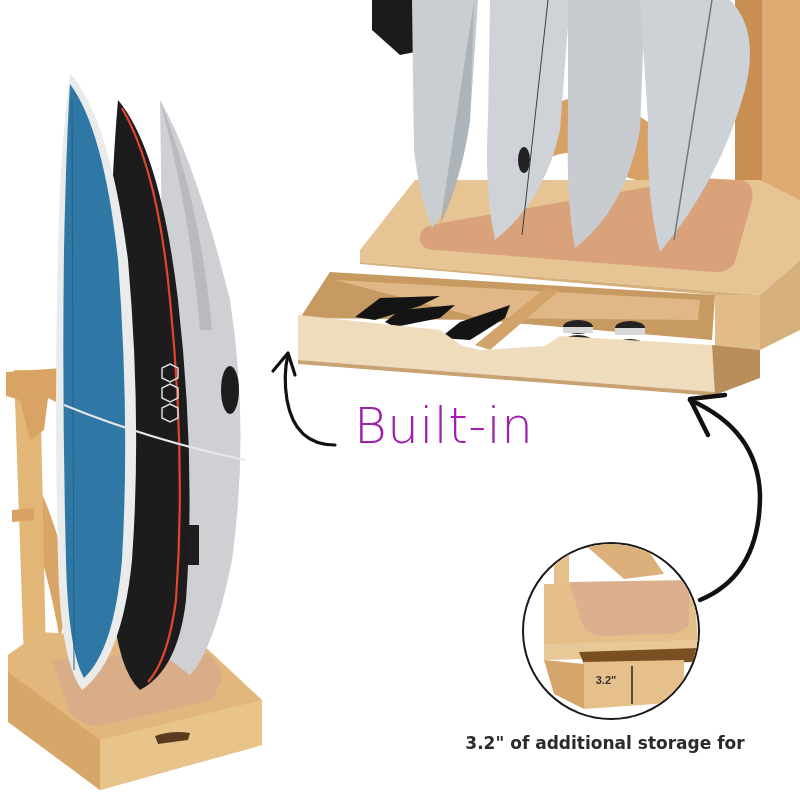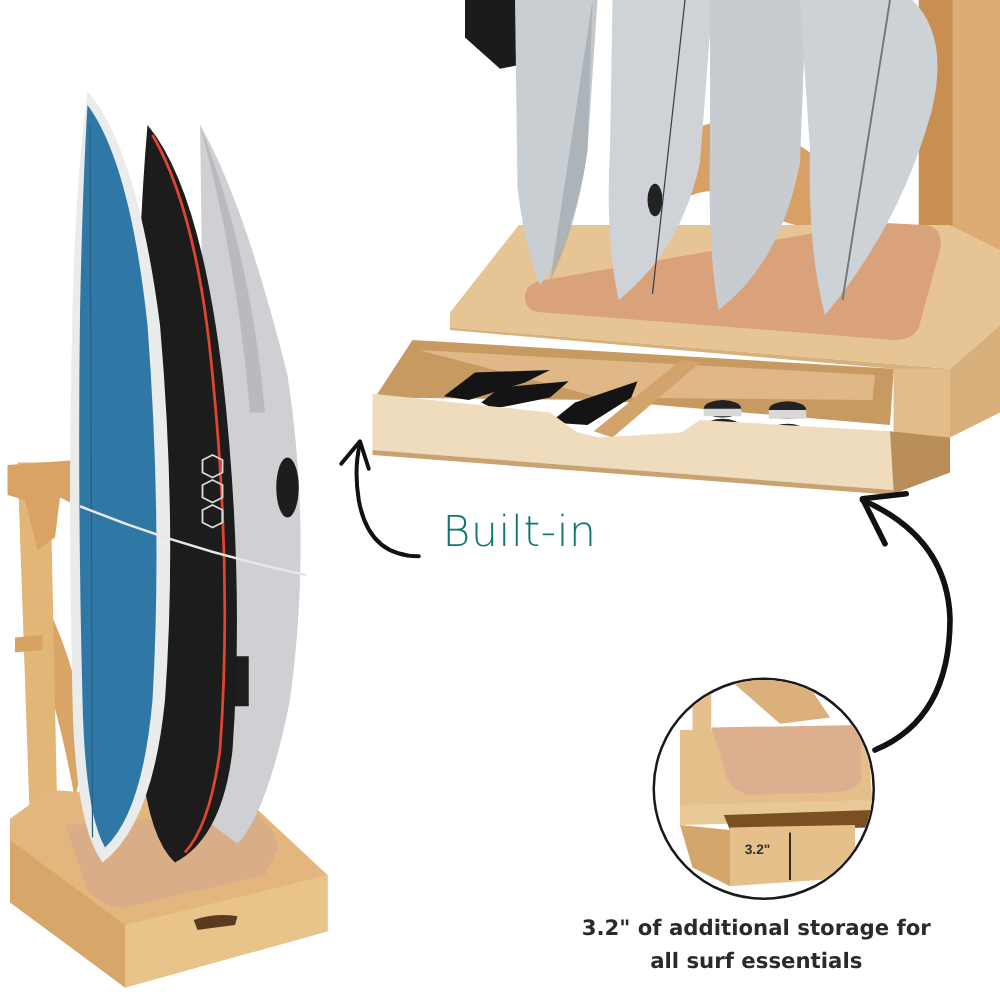--- a/index.html
+++ b/index.html
@@ -1,22 +1,22 @@
 <!DOCTYPE html>
 <html><head>
 <meta charset="utf-8">
 <style>
   html, body { margin:0; padding:0; background:#ffffff; }
   body { width:800px; height:800px; position:relative; overflow:hidden; font-family:"Liberation Sans", sans-serif; }
   .abs { position:absolute; }
   svg { display:block; }
   .caption-main {
     position:absolute; left:276px; top:402px; width:300px;
-    font-family:"DejaVu Sans", sans-serif; font-weight:300; color:#0f766e;
-    font-size:34px; line-height:48px; letter-spacing:0.5px;
+    font-family:"DejaVu Sans", sans-serif; font-weight:300; color:#a21caf;
+    font-size:50px; line-height:48px; letter-spacing:0.5px;
   }
   .caption-main .l1 { display:block; padding-left:78px; }
   .caption-main .l2 { display:block; }
   .caption-sub {
     position:absolute; left:430px; top:730px; width:350px; text-align:center;
     font-family:"DejaVu Sans", sans-serif; font-weight:bold; color:#2a2a2a;
     font-size:17px; line-height:26px;
   }
   .badge {
     position:absolute; left:585px; top:665px; width:42px; height:30px;
@@ -142,14 +142,13 @@
     <path d="M55 108 L174 104 L174 118 L60 120 Z" fill="#7a4f22"></path>
     <path d="M20 116 L60 120 L60 165 L30 150 Z" fill="#d4a66c"></path>
     <path d="M60 118 L160 116 L160 158 L60 165 Z" fill="#e6c08a"></path>
     <line x1="108" y1="122" x2="108" y2="160" stroke="#222" stroke-width="1.5"></line>
   </svg>
 </div>
 <div class="badge">3.2"</div>
 
 <div class="caption-sub">
   <div>3.2" of additional storage for</div>
-  <div>all surf essentials</div>
 </div>
 
 </body></html>

